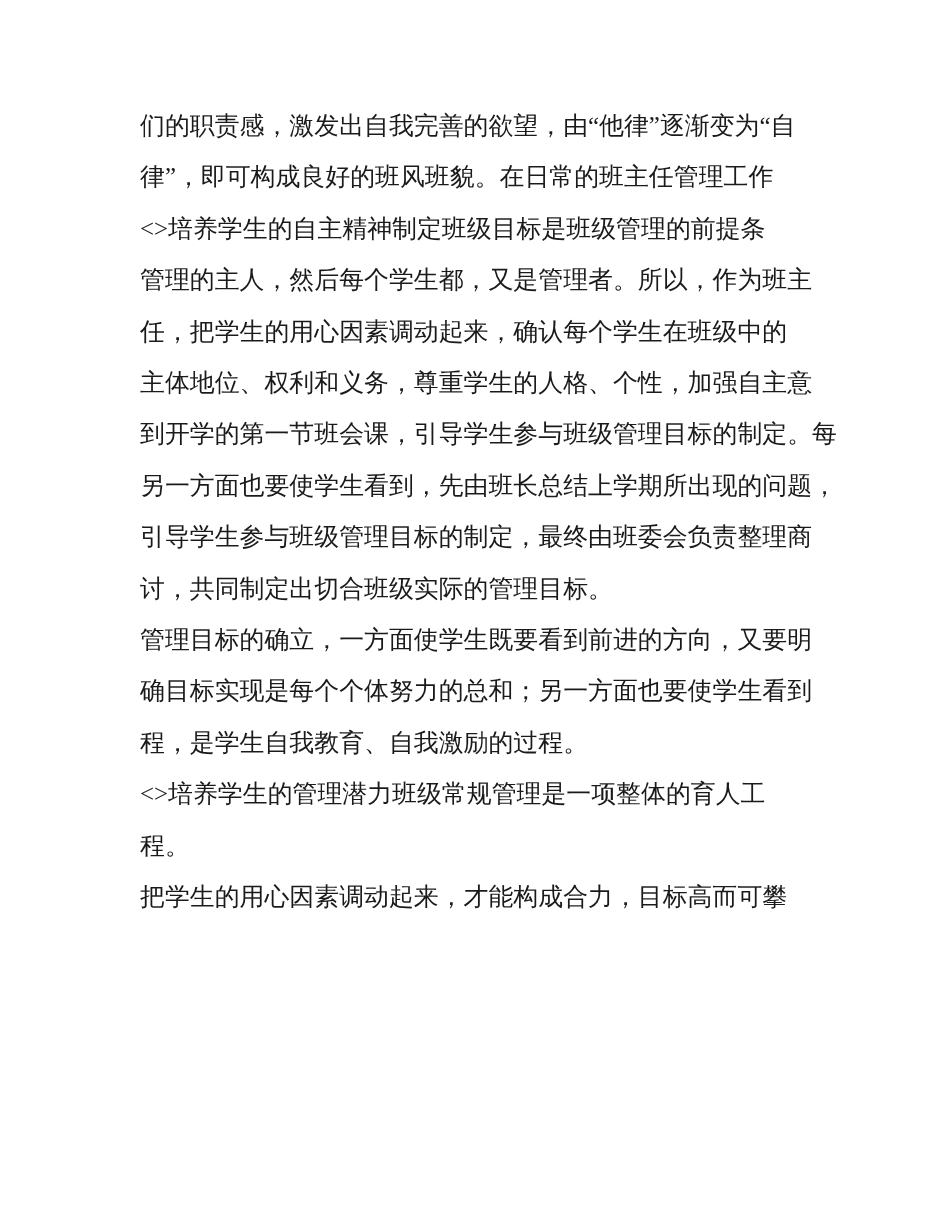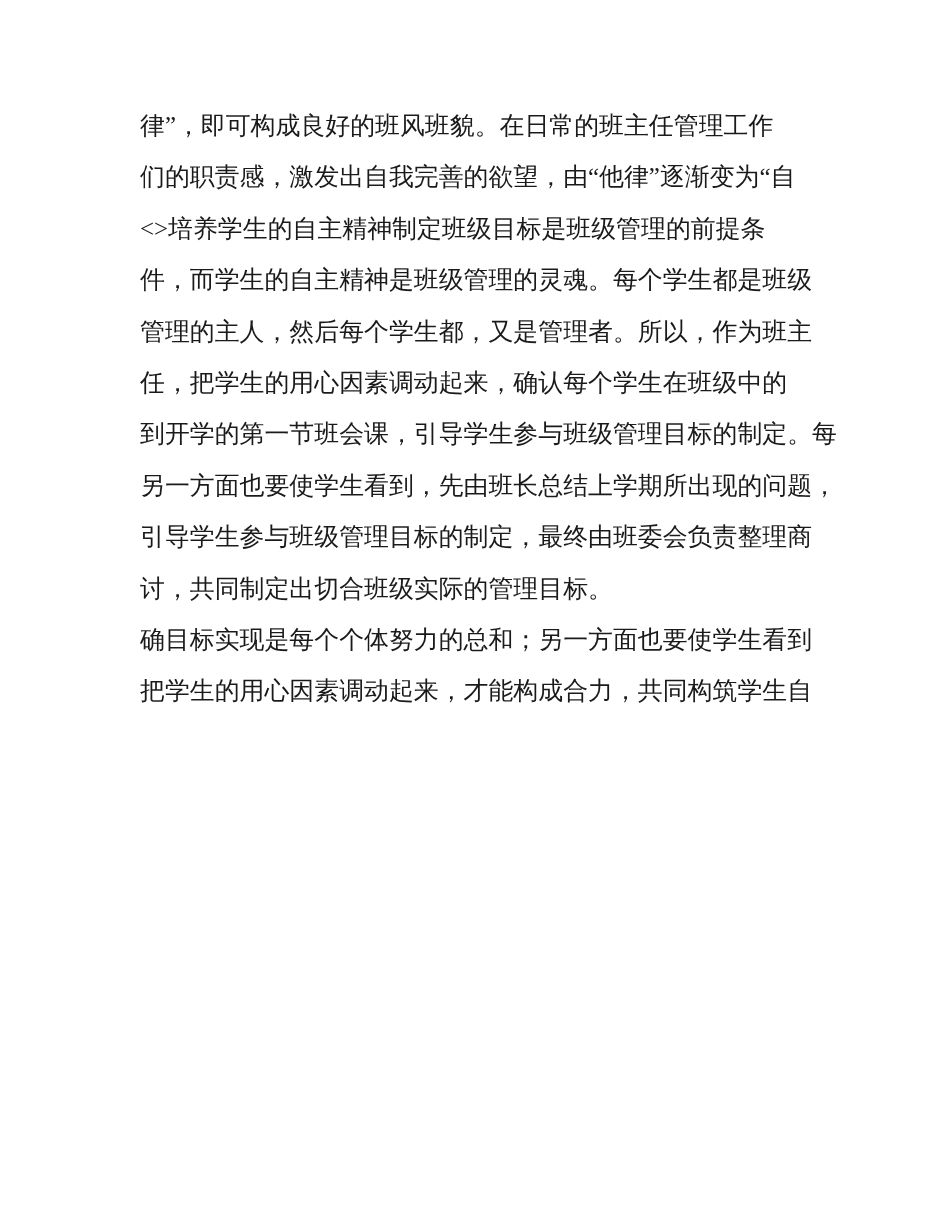--- a/index.html
+++ b/index.html
@@ -38,33 +38,39 @@
     margin: 0;
     padding: 0;
   }
 </style>
 </head>
 <body style="background: rgb(255, 255, 255);">
 
 <div class="page">
   <div class="text-block" style="color: rgb(26, 26, 26);">
       <div class="paragraph">
+        <div class="line">们的职责感，激发出自我完善的欲望，由“他律”逐渐变为“自</div>
         <div class="line">律”，即可构成良好的班风班貌。在日常的班主任管理工作</div>
-        <div class="line">们的职责感，激发出自我完善的欲望，由“他律”逐渐变为“自</div>
       </div>
       <div class="paragraph">
         <div class="line">&lt;&gt;培养学生的自主精神制定班级目标是班级管理的前提条</div>
-        <div class="line">件，而学生的自主精神是班级管理的灵魂。每个学生都是班级</div>
         <div class="line">管理的主人，然后每个学生都，又是管理者。所以，作为班主</div>
         <div class="line">任，把学生的用心因素调动起来，确认每个学生在班级中的</div>
+        <div class="line">主体地位、权利和义务，尊重学生的人格、个性，加强自主意</div>
         <div class="line">到开学的第一节班会课，引导学生参与班级管理目标的制定。每</div>
         <div class="line">另一方面也要使学生看到，先由班长总结上学期所出现的问题，</div>
         <div class="line">引导学生参与班级管理目标的制定，最终由班委会负责整理商</div>
         <div class="line">讨，共同制定出切合班级实际的管理目标。</div>
       </div>
       <div class="paragraph">
+        <div class="line">管理目标的确立，一方面使学生既要看到前进的方向，又要明</div>
         <div class="line">确目标实现是每个个体努力的总和；另一方面也要使学生看到</div>
+        <div class="line">程，是学生自我教育、自我激励的过程。</div>
       </div>
       <div class="paragraph">
-        <div class="line">把学生的用心因素调动起来，才能构成合力，共同构筑学生自</div>
+        <div class="line">&lt;&gt;培养学生的管理潜力班级常规管理是一项整体的育人工</div>
+        <div class="line">程。</div>
+      </div>
+      <div class="paragraph">
+        <div class="line">把学生的用心因素调动起来，才能构成合力，目标高而可攀</div>
       </div>
     </div>
 </div>
 
 </body></html>

